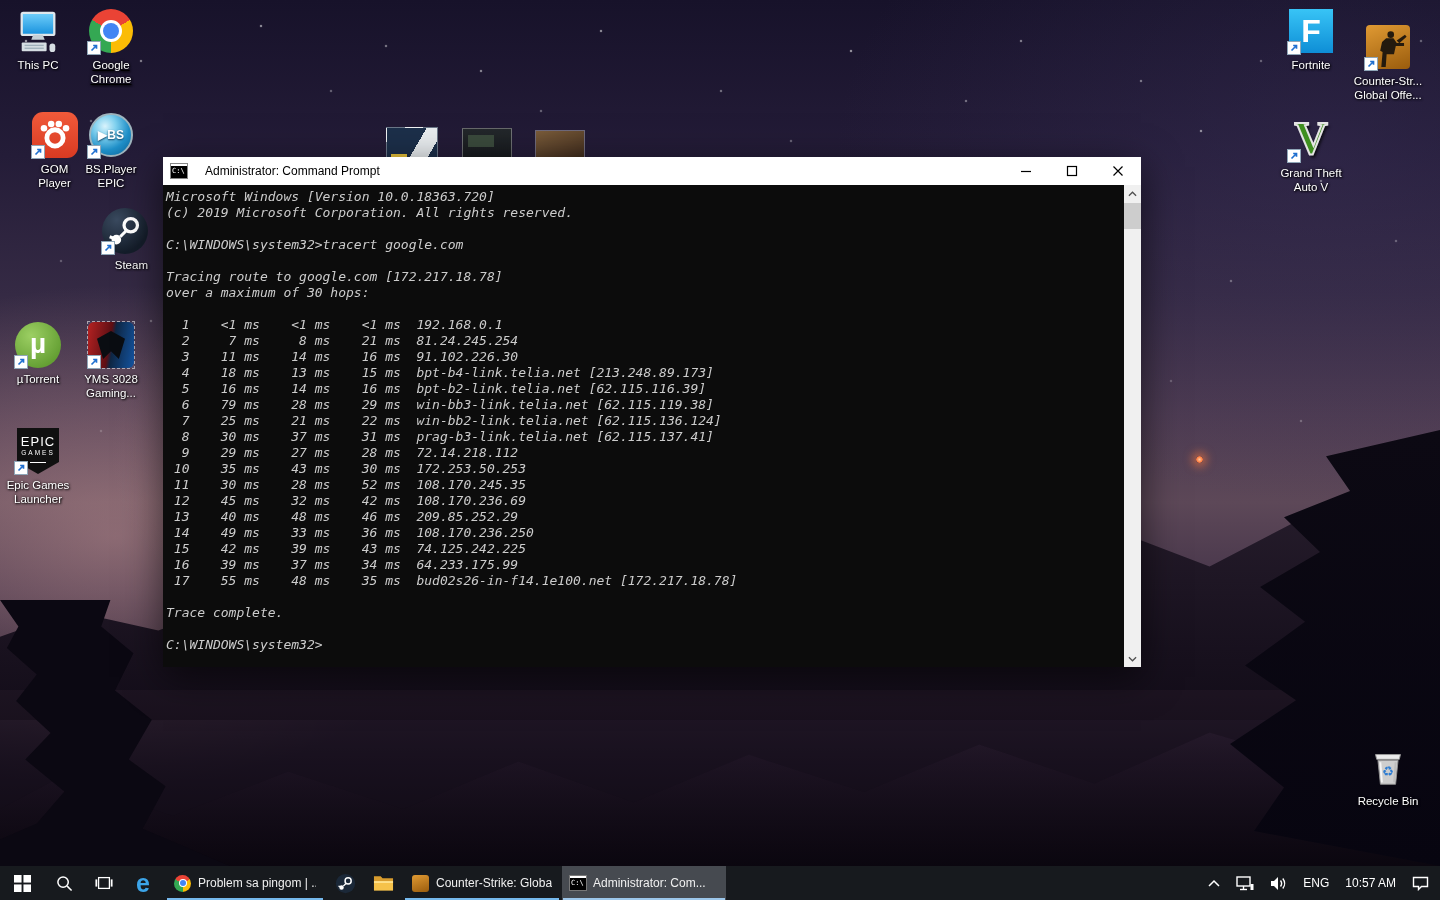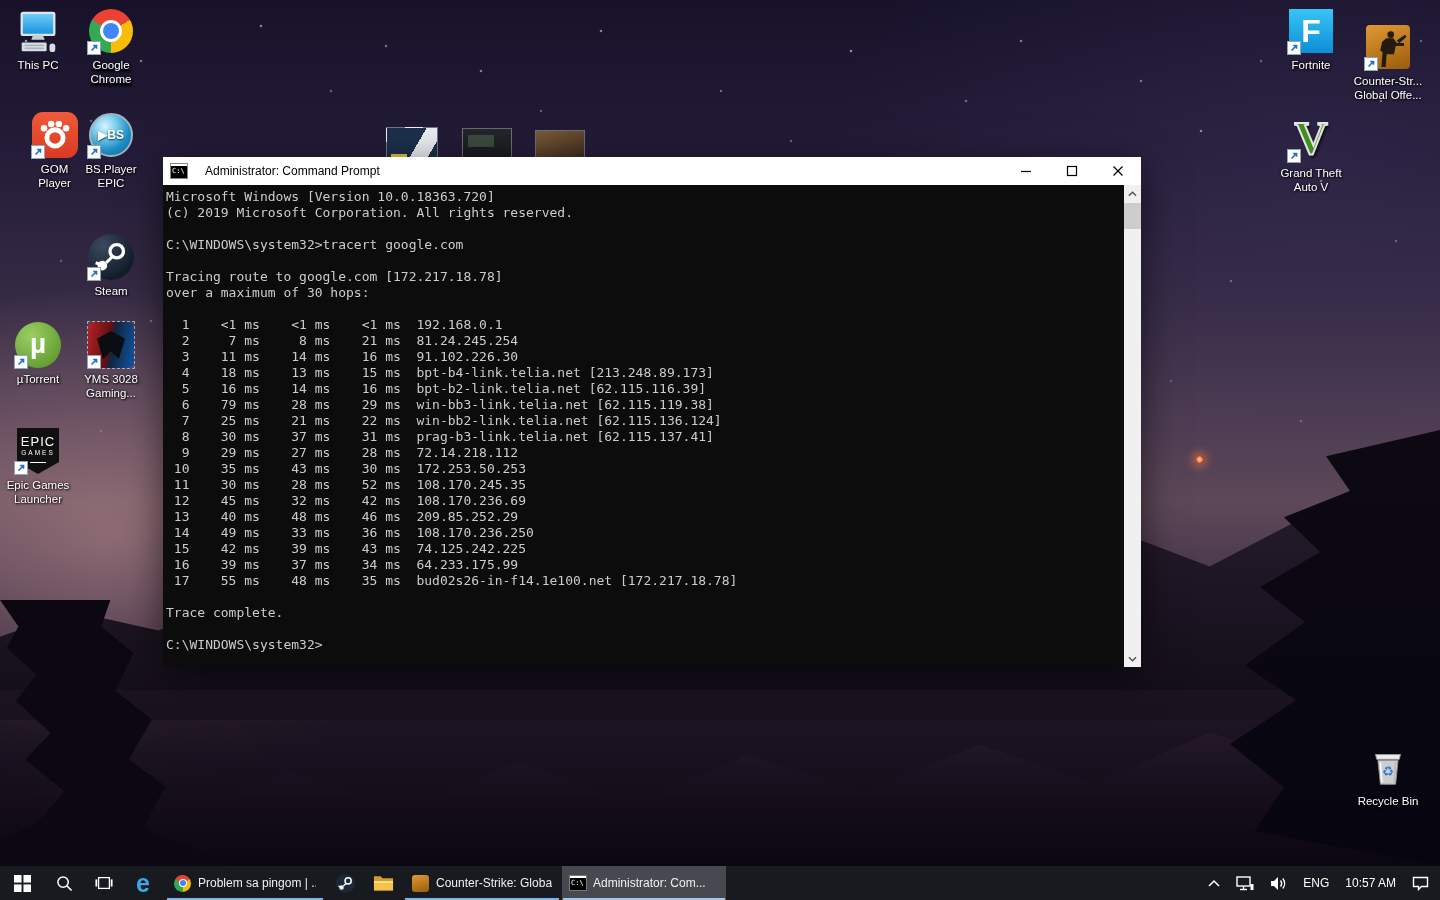--- a/index.html
+++ b/index.html
@@ -81,21 +81,21 @@
   .thumb { position:absolute; border:1px solid rgba(255,255,255,.35); }
 
   
   .win { position:absolute; left:163px; top:157px; width:978px; height:510px; box-shadow:0 10px 36px rgba(0,0,0,.6); }
   .titlebar { height:28px; background:#fff; display:flex; align-items:center; }
   .cmdico { width:16px; height:14px; margin-left:8px; background:#000; border-top:2px solid #fff; outline:1px solid #888; position:relative; }
   .cmdico span { position:absolute; left:1px; top:0px; color:#fff; font-family:"DejaVu Sans Mono",monospace; font-size:7px; line-height:10px; }
   .title { margin-left:18px; font-size:12px; color:#000; }
   .caption-btns { margin-left:auto; display:flex; height:100%; }
   .cbtn { width:46px; height:100%; display:flex; align-items:center; justify-content:center; }
-  .console { position:relative; height:482px; background:#0c0c0c; }
+  .console { position:relative; height:482px; background:#0c0c0c;font-style:italic; }
   .conout { position:absolute; left:0; top:0; right:17px; bottom:0; padding:4px 0 0 3px; white-space:pre;
     font-family:"DejaVu Sans Mono",monospace; font-size:13px; line-height:16px; color:#cccccc; overflow:hidden; }
   .sbar { position:absolute; right:0; top:0; width:17px; bottom:0; background:#f0f0f0; }
   .sbtn { position:absolute; left:0; width:17px; height:17px; display:flex; align-items:center; justify-content:center; color:#505050; }
   .sthumb { position:absolute; left:0; top:18px; width:17px; height:26px; background:#cdcdcd; }
 
   
   .taskbar { position:absolute; left:0; bottom:0; width:1440px; height:34px; background:#171a1e; display:flex; align-items:stretch; }
   .tbtn { height:34px; display:flex; align-items:center; justify-content:center; position:relative; }
   .tbtn.txt { justify-content:flex-start; padding:0 8px; gap:7px; }
@@ -186,21 +186,21 @@
       <div class="sc">
         <svg width="10" height="10" viewBox="0 0 12 12">
             <path d="M3 9 L9 3 M5 3 h4 v4" stroke="#1f6fd0" stroke-width="2" fill="none"></path>
           </svg>
       </div>
     </div>
     <div class="lbl">BS.Player EPIC</div>
   </div>
 
 
-  <div class="cell" style="left:74px;top:234px;">
+  <div class="cell" style="left:74px;top:208px;align-items:flex-end;">
     <div class="art">
       <div class="ic-steam">
         <svg width="46" height="46" viewBox="0 0 48 48" fill="none">
           <circle cx="30" cy="18" r="7" stroke="#fff" stroke-width="3.4"></circle>
           <circle cx="15" cy="33" r="5" fill="#fff"></circle>
           <path d="M8 30 l8 3 M19 30 L25 24" stroke="#fff" stroke-width="3.2"></path>
         </svg>
       </div>
       <div class="sc">
         <svg width="10" height="10" viewBox="0 0 12 12">

